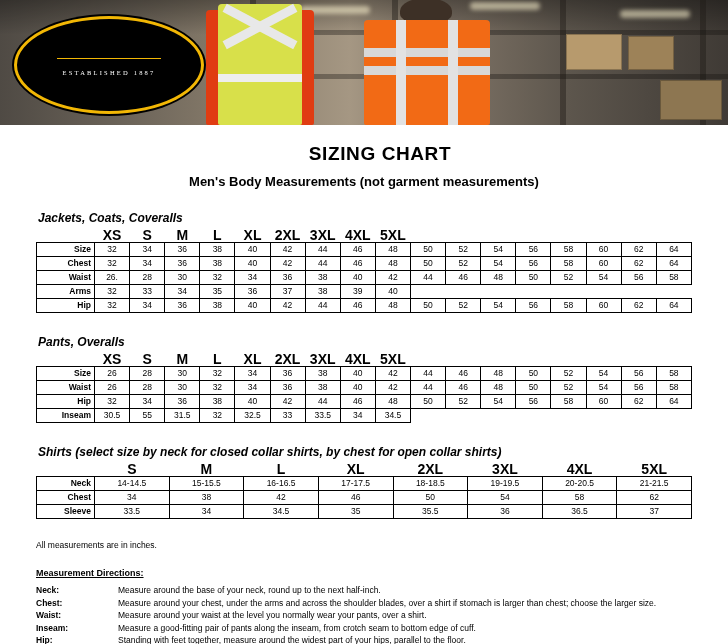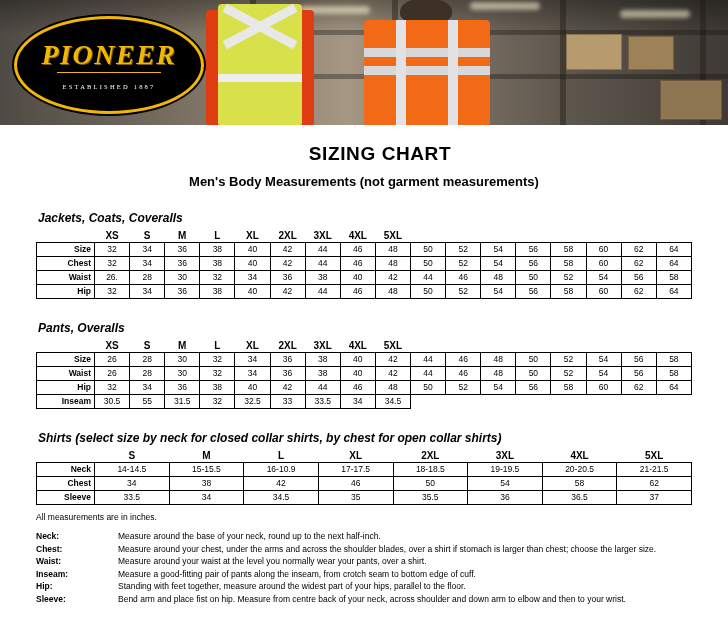--- a/index.html
+++ b/index.html
@@ -103,33 +103,33 @@
   th,td{
     border:1px solid #000;
     padding:1px 3px;
     text-align:center;
     height:11px;
     line-height:11px;
   }
   thead th{
     border:none;
     font-weight:bold;
-    font-size:10px;
+    font-size:14px;
     padding-bottom:1px;
     height:12px;
   }
   .rowlab{
     text-align:right;
     font-weight:bold;
     width:52px;
   }
   thead th.rowlab{border:none;}
 
   
-  .notes{margin-top:6px;font-size:8.5px;line-height:13px;}
+  .notes{margin-top:20px;font-size:8.5px;line-height:13px;}
   .dir-head{margin-top:16px;font-size:9px;font-weight:bold;text-decoration:underline;}
   .dir-list{margin-top:6px;}
   .dir-row{display:flex;font-size:8.5px;line-height:12.5px;}
   .dir-term{width:58px;font-weight:bold;flex:0 0 58px;}
   .dir-def{flex:1;padding-left:24px;}
 </style>
 </head>
 <body>
 
 <div class="page">
@@ -163,21 +163,20 @@
     <div class="worker" style="left:356px;width:142px;height:125px;">
       <div class="helmet" style="left:44px;top:-2px;width:52px;height:26px;background:#3d3026;"></div>
       <div class="vest" style="left:8px;top:20px;width:126px;height:105px;background:#f26a15;"></div>
       <div class="stripe" style="left:8px;top:48px;width:126px;height:9px;background:#d8d8d8;"></div>
       <div class="stripe" style="left:8px;top:66px;width:126px;height:9px;background:#d8d8d8;"></div>
       <div class="stripe" style="left:40px;top:20px;width:10px;height:105px;background:#e2e2e2;"></div>
       <div class="stripe" style="left:92px;top:20px;width:10px;height:105px;background:#e2e2e2;"></div>
     </div>
 
     <div class="logo">
-      <div class="logo-word">PIONEER</div>
       <div class="logo-bar"></div>
       <div class="logo-sub">ESTABLISHED 1887</div>
     </div>
   </div>
 
   <div class="title">SIZING CHART</div>
   <div class="subtitle">Men's Body Measurements (not garment measurements)</div>
 
   <div class="content">
     <div id="tables-root">
@@ -252,20 +251,32 @@
               <td>44</td>
               <td>46</td>
               <td>48</td>
               <td>50</td>
               <td>52</td>
               <td>54</td>
               <td>56</td>
               <td>58</td>
             </tr>
             <tr>
+              <td class="rowlab">Arms</td>
+              <td colspan="1">32</td>
+              <td colspan="1">33</td>
+              <td colspan="1">34</td>
+              <td colspan="1">35</td>
+              <td colspan="1">36</td>
+              <td colspan="1">37</td>
+              <td colspan="1">38</td>
+              <td colspan="1">39</td>
+              <td colspan="1">40</td>
+            </tr>
+            <tr>
               <td class="rowlab">Hip</td>
               <td>32</td>
               <td>34</td>
               <td>36</td>
               <td>38</td>
               <td>40</td>
               <td>42</td>
               <td>44</td>
               <td>46</td>
               <td>48</td>
@@ -384,21 +395,21 @@
               <th colspan="1">3XL</th>
               <th colspan="1">4XL</th>
               <th colspan="1">5XL</th>
             </tr>
           </thead>
           <tbody>
             <tr>
               <td class="rowlab">Neck</td>
               <td>14-14.5</td>
               <td>15-15.5</td>
-              <td>16-10.9</td>
+              <td>16-16.5</td>
               <td>17-17.5</td>
               <td>18-18.5</td>
               <td>19-19.5</td>
               <td>20-20.5</td>
               <td>21-21.5</td>
             </tr>
             <tr>
               <td class="rowlab">Chest</td>
               <td>34</td>
               <td>38</td>
@@ -421,20 +432,21 @@
               <td>37</td>
             </tr>
           </tbody>
         </table>
       </div>
 
     <div class="notes">
       <div>All measurements are in inches.</div>
     </div>
 
+    <div class="dir-head">Measurement Directions:</div>
     <div class="dir-list" id="directions-root">
         <div class="dir-row">
           <div class="dir-term">Neck:</div>
           <div class="dir-def">Measure around the base of your neck, round up to the next half-inch.</div>
         </div>
         <div class="dir-row">
           <div class="dir-term">Chest:</div>
           <div class="dir-def">Measure around your chest, under the arms and across the shoulder blades, over a shirt if stomach is larger than chest; choose the larger size.</div>
         </div>
         <div class="dir-row">

